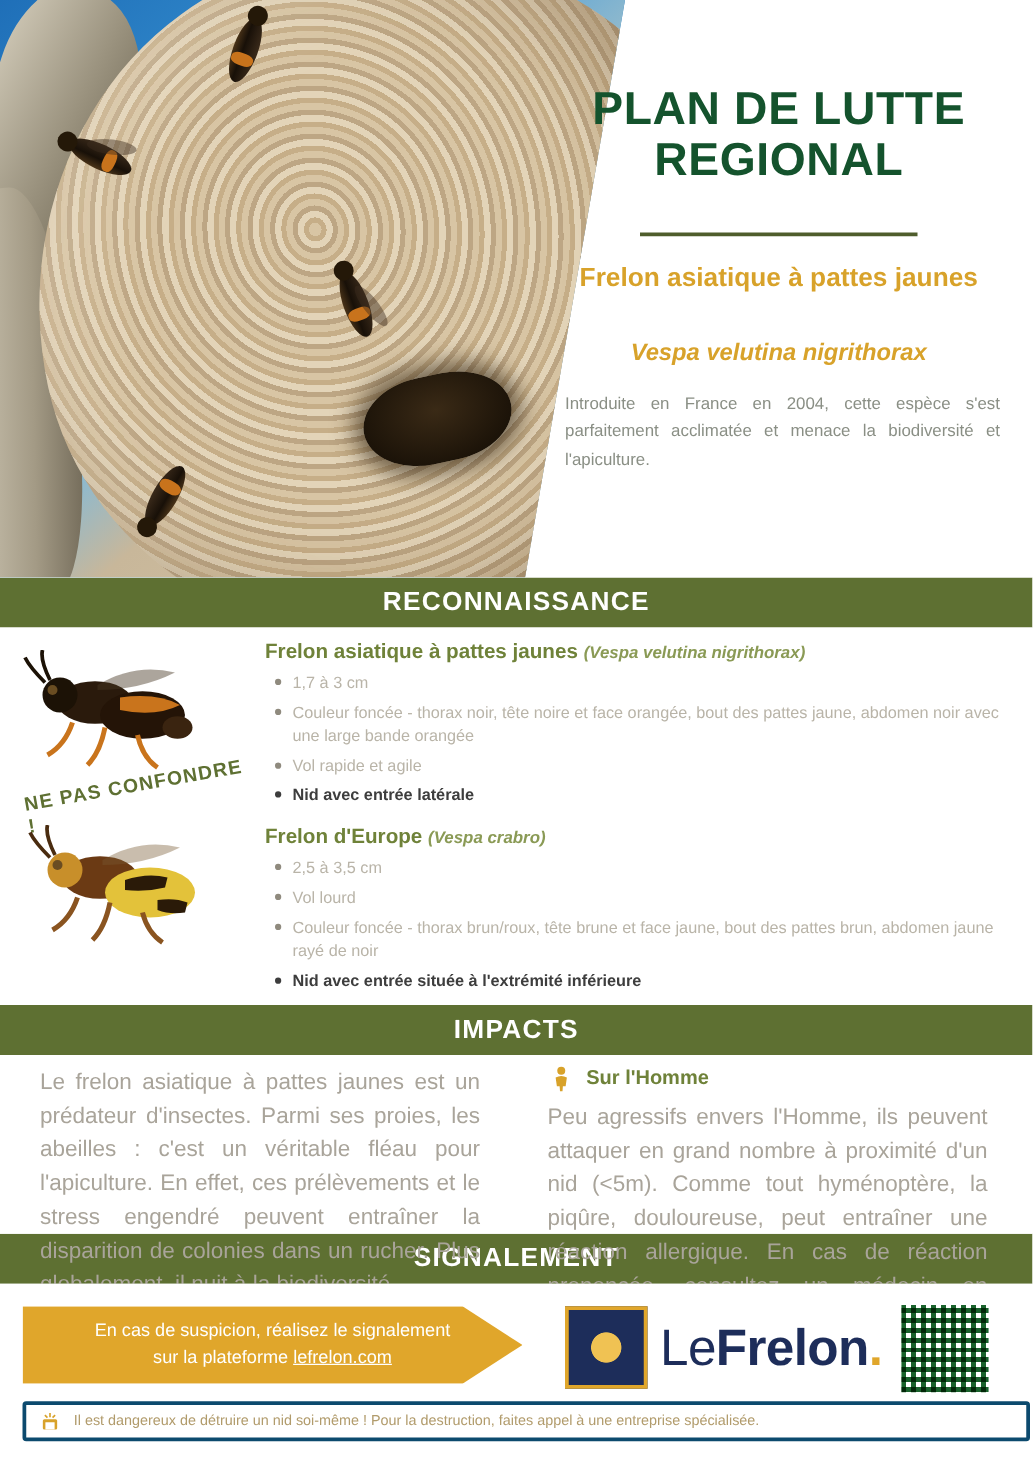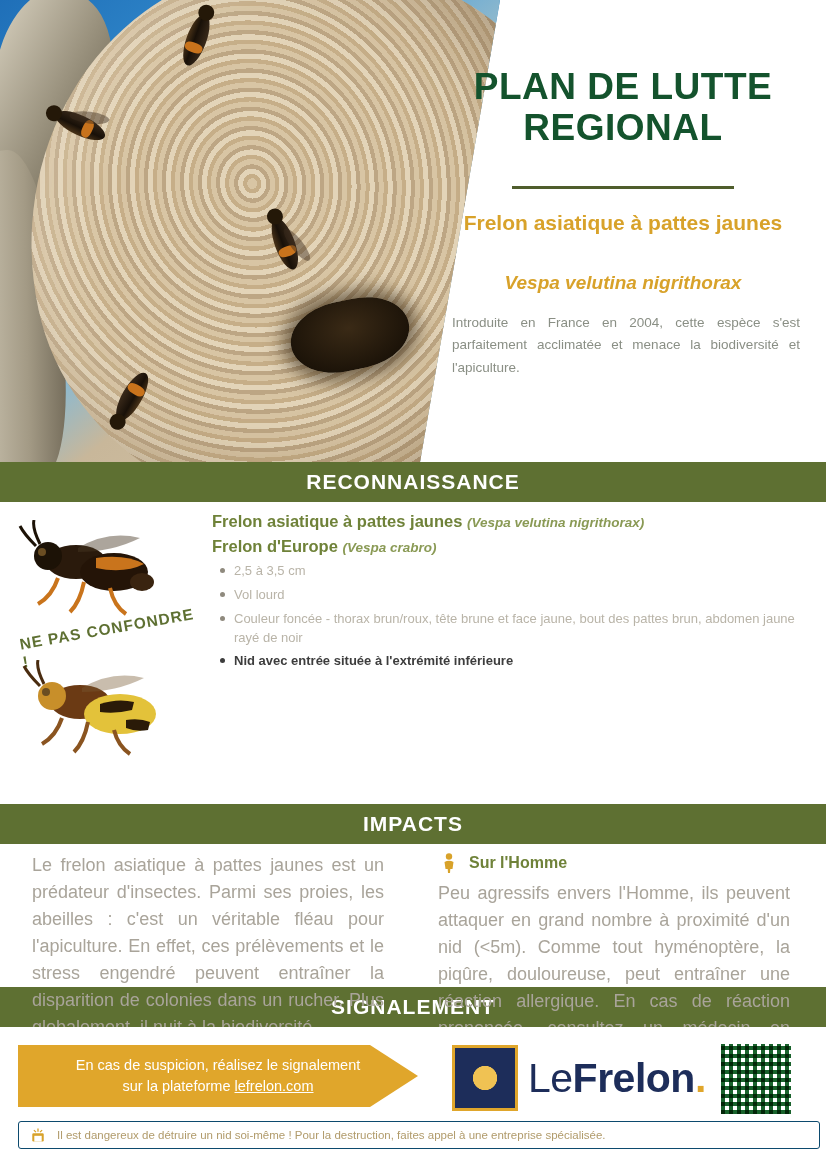--- a/index.html
+++ b/index.html
@@ -159,21 +159,21 @@
   .qr{
     position:absolute;left:718px;top:14px;width:70px;height:70px;
     background:
       repeating-linear-gradient(90deg,#19632c 0 4px,#fff 4px 8px),
       repeating-linear-gradient(0deg,#19632c 0 4px,#fff 4px 8px);
     background-blend-mode:multiply;
     border:3px solid #fff;
   }
   .warnbox{
     position:absolute;left:18px;top:94px;width:790px;height:26px;
-    border:1px solid #0c4a6e;border-radius:3px;
+    border:3px solid #0c4a6e;border-radius:3px;
     display:flex;align-items:center;gap:10px;padding-left:10px;
   }
   .warn-icon{
     width:18px;height:18px;position:relative;flex:0 0 auto;
   }
   .warn-text{color:#b19b6b;font-size:11.5px;}
 </style>
 </head>
 <body>
 
@@ -258,20 +258,26 @@
         <path d="M66 62 q-4 20 -14 30" stroke="#8a5420" stroke-width="4" fill="none"></path>
         <path d="M92 70 q4 16 16 24" stroke="#8a5420" stroke-width="4" fill="none"></path>
       </svg>
     </div>
 
     <div class="reco-right">
       <p class="sp-title">
         <span>Frelon asiatique à pattes jaunes</span>
         <i>(Vespa velutina nigrithorax)</i>
       </p>
+      <ul class="bullets">
+        <li>1,7 à 3 cm</li>
+        <li>Couleur foncée - thorax noir, tête noire et face orangée, bout des pattes jaune, abdomen noir avec une large bande orangée</li>
+        <li>Vol rapide et agile</li>
+        <li class="dark">Nid avec entrée latérale</li>
+      </ul>
 
       <p class="sp-title sp2">
         <span>Frelon d'Europe</span>
         <i>(Vespa crabro)</i>
       </p>
       <ul class="bullets">
         <li>2,5 à 3,5 cm</li>
         <li>Vol lourd</li>
         <li>Couleur foncée - thorax brun/roux, tête brune et face jaune, bout des pattes brun, abdomen jaune rayé de noir</li>
         <li class="dark">Nid avec entrée située à l'extrémité inférieure</li>

